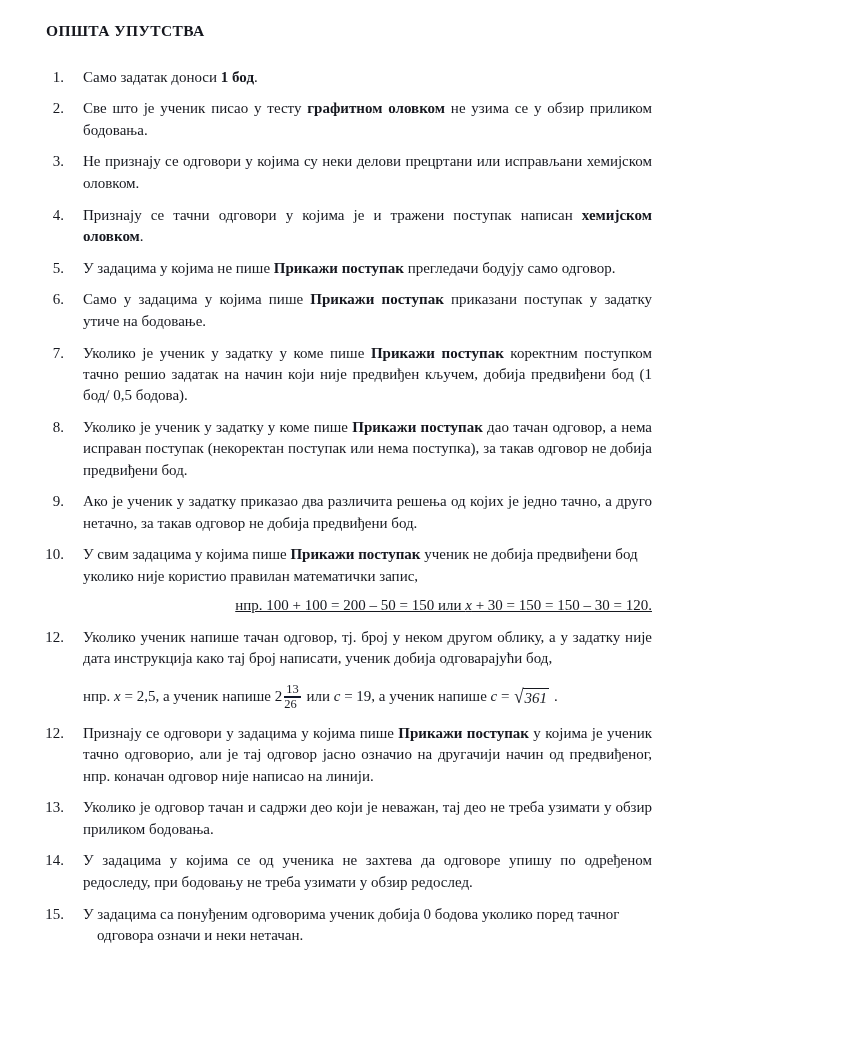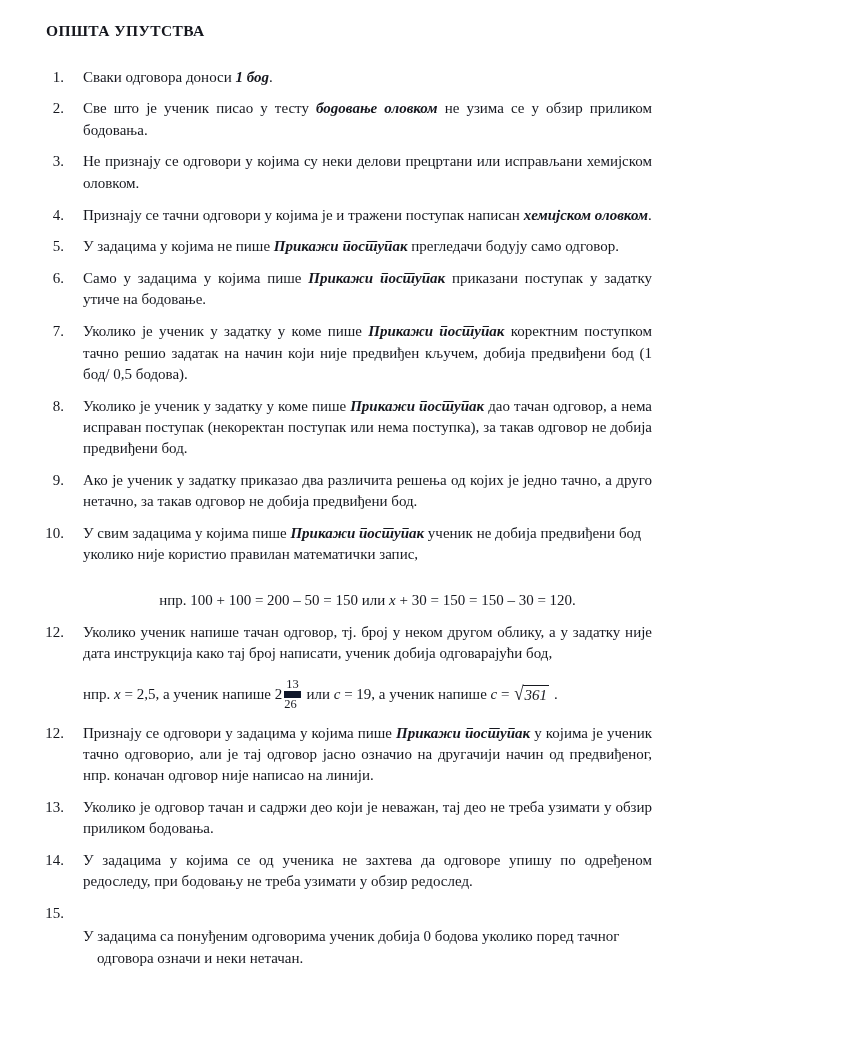--- a/index.html
+++ b/index.html
@@ -54,49 +54,50 @@
     flex: 1 1 auto;
     padding-left: 19px;
     font-size: 15px;
     line-height: 1.42;
     text-align: justify;
     text-justify: inter-word;
     padding-right: 22px;
     color: #16181f;
   }
   .body.no-justify { text-align: left; }
-  .item-15 .body { padding-right: 28px; margin-top: 23px; }
+  .item-15 .body { padding-right: 28px; }
   .item-15 .body .cont { display: block; padding-left: 14px; }
-  b, .b { font-weight: bold; font-style: italic; }
+  b, .b { font-weight: bold; }
   i, .i { font-style: italic; }
   .mathline {
-    margin-top: 24px;
+    margin-top: 8px;
     display: block;
-    text-align: center;
-    font-size: 15px;
+    text-align: right;
+    font-size: 15px;
+    text-decoration: underline;
   }
   .mathline-2 {
     margin-top: 15px;
     display: block;
     text-align: left;
     font-size: 15px;
     line-height: 1.1;
   }
   .frac {
     display: inline-flex;
     flex-direction: column;
     vertical-align: middle;
     text-align: left;
     font-size: 12.5px;
     line-height: 1.04;
     margin: 0 2px;
     position: relative;
     top: -1px;
   }
-  .frac .den { border-top: 7px solid #0f172a; padding-top: 0px; }
+  .frac .den { border-top: 2px solid #0f172a; padding-top: 0px; }
   .frac .num-f { padding: 0 2px 0px 2px; }
   .sqrt {
     display: inline-flex;
     align-items: stretch;
     vertical-align: middle;
     margin: 0 1px;
     position: relative;
     top: -1px;
   }
   .sqrt .sign {
@@ -120,28 +121,28 @@
 
 <div class="page">
 
   <h1 class="doc-title">ОПШТА УПУТСТВА</h1>
 
   <ol class="list">
 
     <li class="item item-1">
       <span class="num">1.</span>
       <span class="body">
-        <span>Сваки одговора доноси </span><b>1 бод</b><span>.</span>
+        <span>Само задатак доноси </span><b>1 бод</b><span>.</span>
       </span>
     </li>
 
     <li class="item item-2">
       <span class="num">2.</span>
       <span class="body">
-        <span>Све што је ученик писао у тесту </span><b>бодовање оловком</b><span> не узима се у обзир приликом бодовања.</span>
+        <span>Све што је ученик писао у тесту </span><b>графитном оловком</b><span> не узима се у обзир приликом бодовања.</span>
       </span>
     </li>
 
     <li class="item item-3">
       <span class="num">3.</span>
       <span class="body">
         <span>Не признају се одговори у којима су неки делови прецртани или исправљани хемијском оловком.</span>
       </span>
     </li>
 

